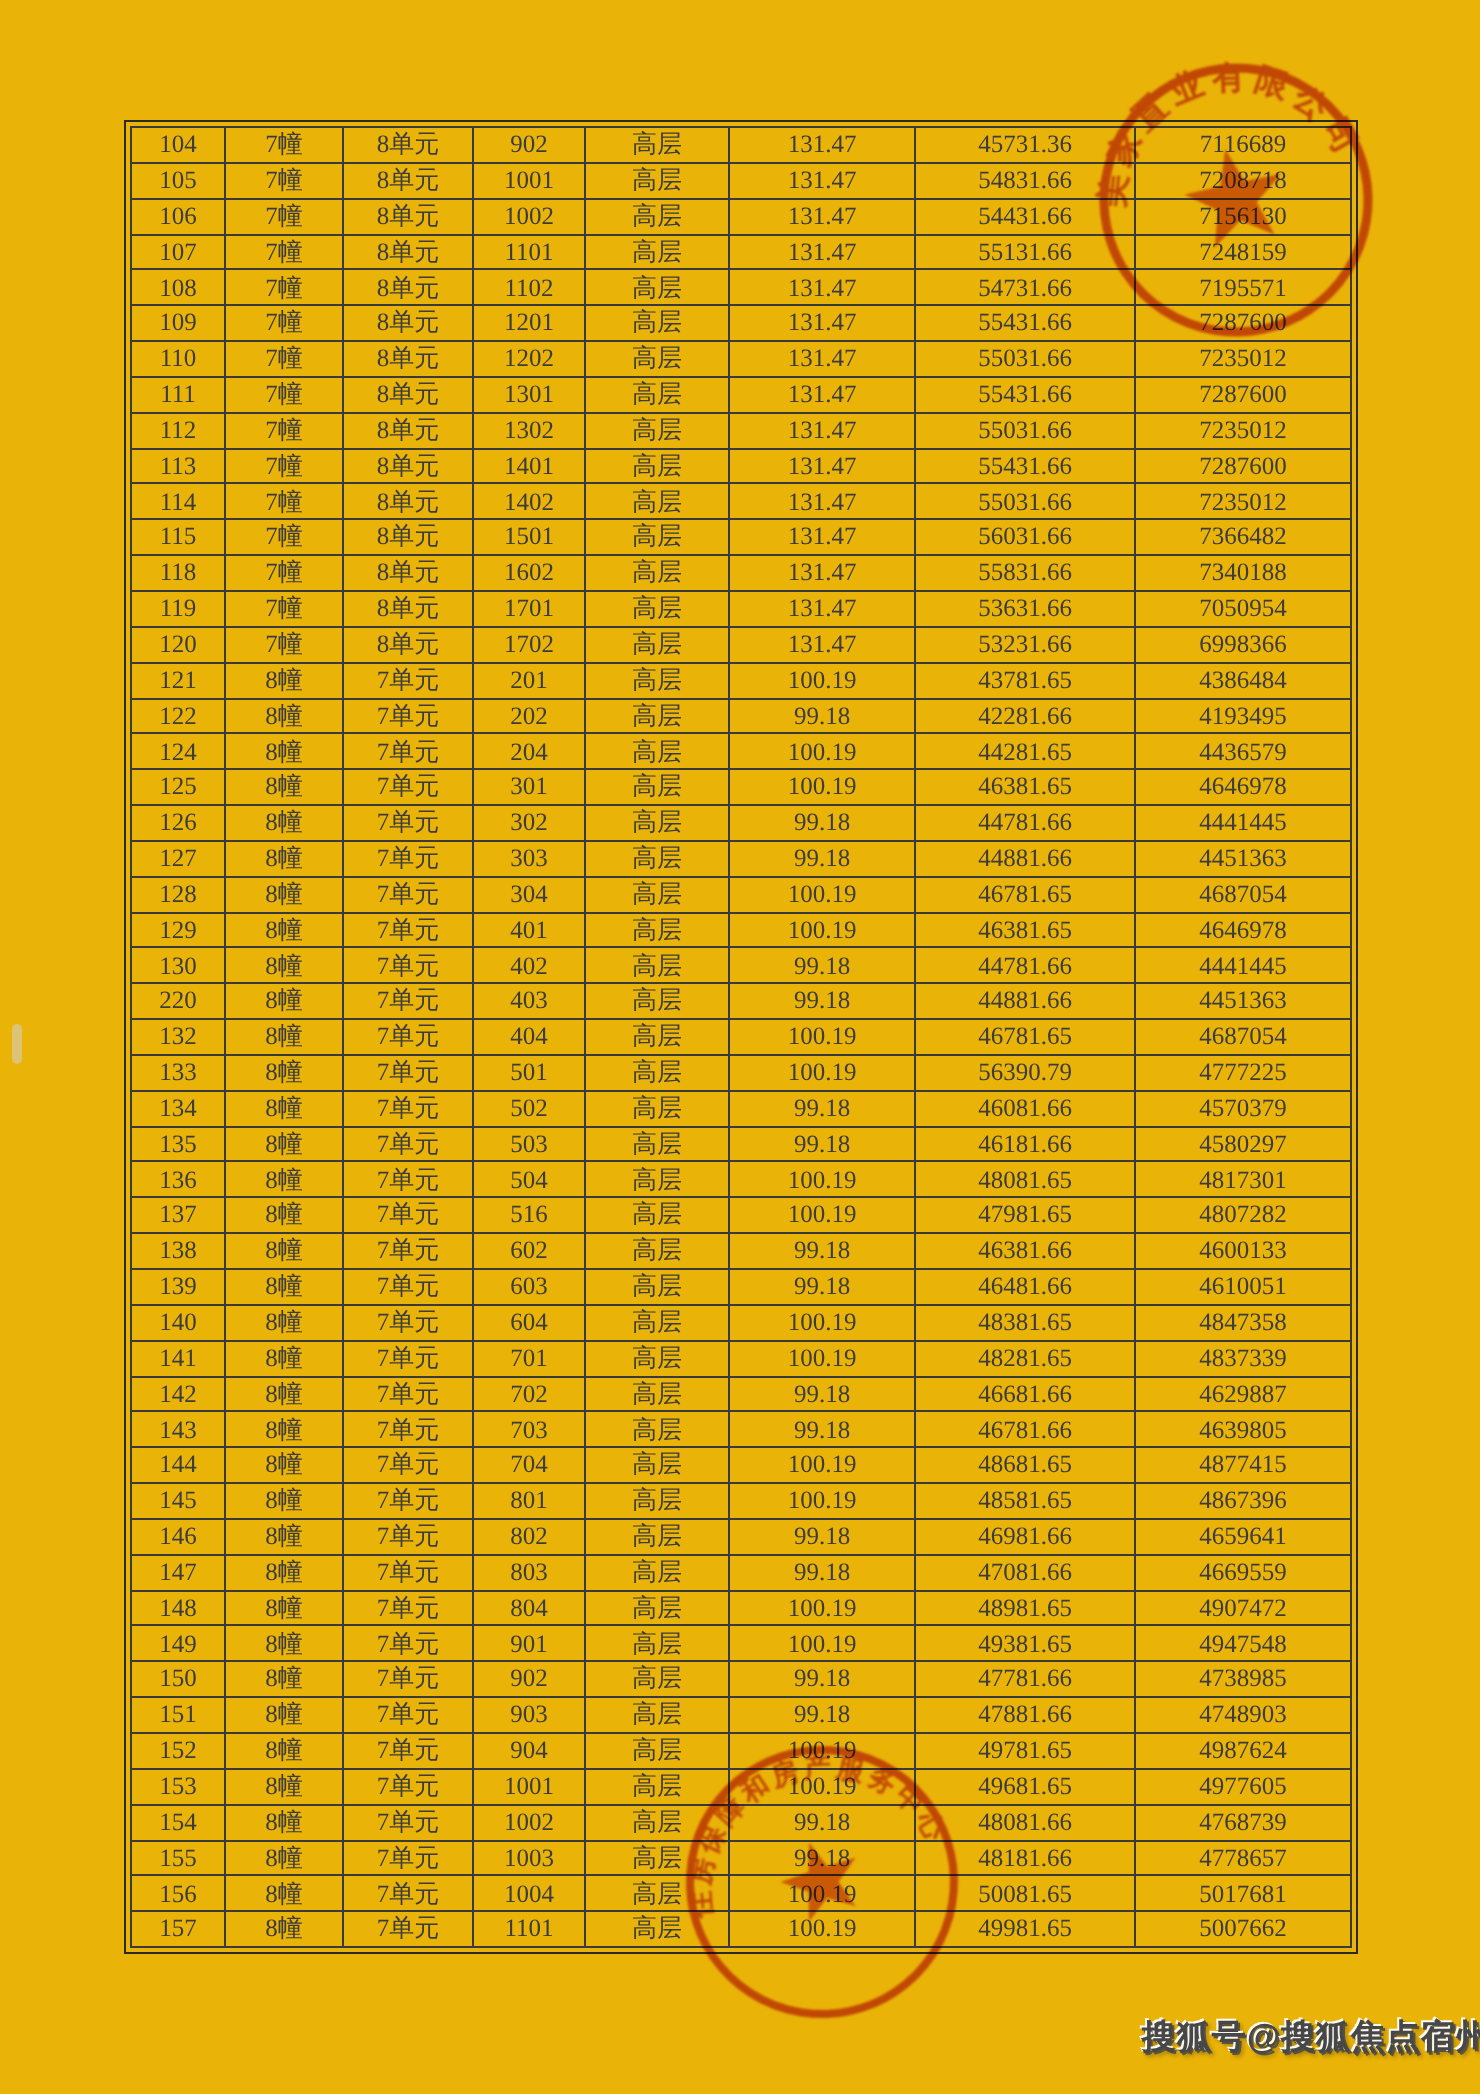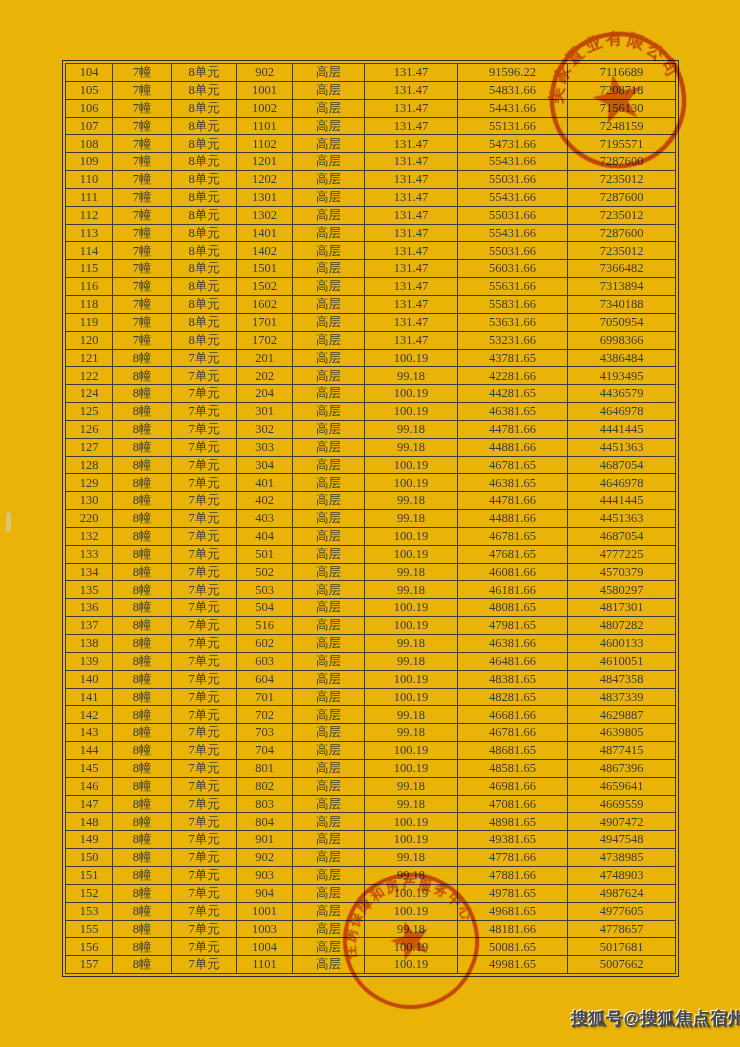--- a/index.html
+++ b/index.html
@@ -82,21 +82,21 @@
         <col style="width:108px">
     </colgroup>
     <tbody>
         <tr>
       <td>104</td>
       <td>7幢</td>
       <td>8单元</td>
       <td>902</td>
       <td>高层</td>
       <td>131.47</td>
-      <td>91596.22</td>
+      <td>45731.36</td>
       <td>7116689</td>
     </tr>
         <tr>
       <td>105</td>
       <td>7幢</td>
       <td>8单元</td>
       <td>1001</td>
       <td>高层</td>
       <td>131.47</td>
       <td>54831.66</td>
@@ -196,30 +196,20 @@
       <td>115</td>
       <td>7幢</td>
       <td>8单元</td>
       <td>1501</td>
       <td>高层</td>
       <td>131.47</td>
       <td>56031.66</td>
       <td>7366482</td>
     </tr>
         <tr>
-      <td>116</td>
-      <td>7幢</td>
-      <td>8单元</td>
-      <td>1502</td>
-      <td>高层</td>
-      <td>131.47</td>
-      <td>55631.66</td>
-      <td>7313894</td>
-    </tr>
-        <tr>
       <td>118</td>
       <td>7幢</td>
       <td>8单元</td>
       <td>1602</td>
       <td>高层</td>
       <td>131.47</td>
       <td>55831.66</td>
       <td>7340188</td>
     </tr>
         <tr>
@@ -352,21 +342,21 @@
       <td>46781.65</td>
       <td>4687054</td>
     </tr>
         <tr>
       <td>133</td>
       <td>8幢</td>
       <td>7单元</td>
       <td>501</td>
       <td>高层</td>
       <td>100.19</td>
-      <td>47681.65</td>
+      <td>56390.79</td>
       <td>4777225</td>
     </tr>
         <tr>
       <td>134</td>
       <td>8幢</td>
       <td>7单元</td>
       <td>502</td>
       <td>高层</td>
       <td>99.18</td>
       <td>46081.66</td>
@@ -554,20 +544,30 @@
     </tr>
         <tr>
       <td>153</td>
       <td>8幢</td>
       <td>7单元</td>
       <td>1001</td>
       <td>高层</td>
       <td>100.19</td>
       <td>49681.65</td>
       <td>4977605</td>
+    </tr>
+        <tr>
+      <td>154</td>
+      <td>8幢</td>
+      <td>7单元</td>
+      <td>1002</td>
+      <td>高层</td>
+      <td>99.18</td>
+      <td>48081.66</td>
+      <td>4768739</td>
     </tr>
         <tr>
       <td>155</td>
       <td>8幢</td>
       <td>7单元</td>
       <td>1003</td>
       <td>高层</td>
       <td>99.18</td>
       <td>48181.66</td>
       <td>4778657</td>

